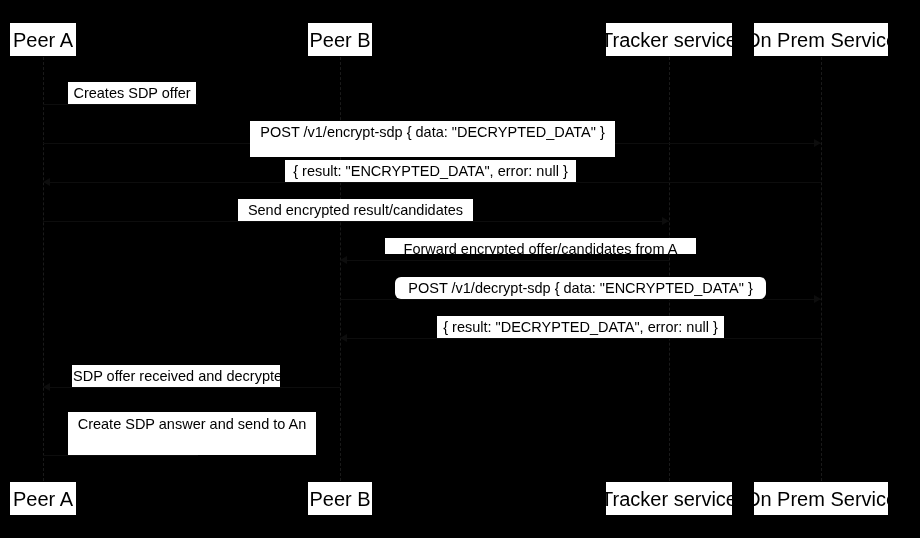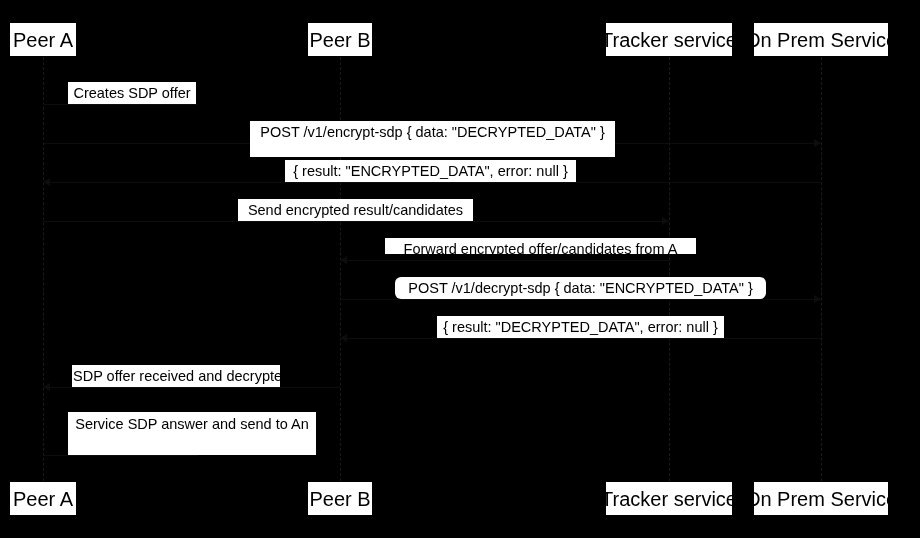--- a/index.html
+++ b/index.html
@@ -131,21 +131,21 @@
 
   <div class="msg-label" style="left:345px; top:238px; width:311px; height:16px; line-height:20px;margin-left:40px;">Forward encrypted offer/candidates from A</div>
 
   <div class="msg-label" style="left:395px; top:277px; width:371px; height:22px; line-height:20px;border-radius:6px;">POST /v1/decrypt-sdp { data: "ENCRYPTED_DATA" }</div>
 
   <div class="msg-label" style="left:437px; top:316px; width:287px; height:22px; line-height:20px;">{ result: "DECRYPTED_DATA", error: null }</div>
 
   <div class="msg-label" style="left:72px; top:365px; width:208px; height:22px; line-height:20px;">SDP offer received and decrypted!</div>
 
   <div class="msg-label two-line" style="left:68px; top:412px; width:248px; height:43px; padding-top:2px;">
-    <span style="display: block;">Service SDP answer and send to An</span>
+    <span style="display: block;">Create SDP answer and send to An</span>
   </div>
 
   <div class="participant" style="left:9px; top:481px; width:68px;">
     <span>Peer A</span>
   </div>
 
   <div class="participant" style="left:307px; top:481px; width:66px;">
     <span>Peer B</span>
   </div>
 

